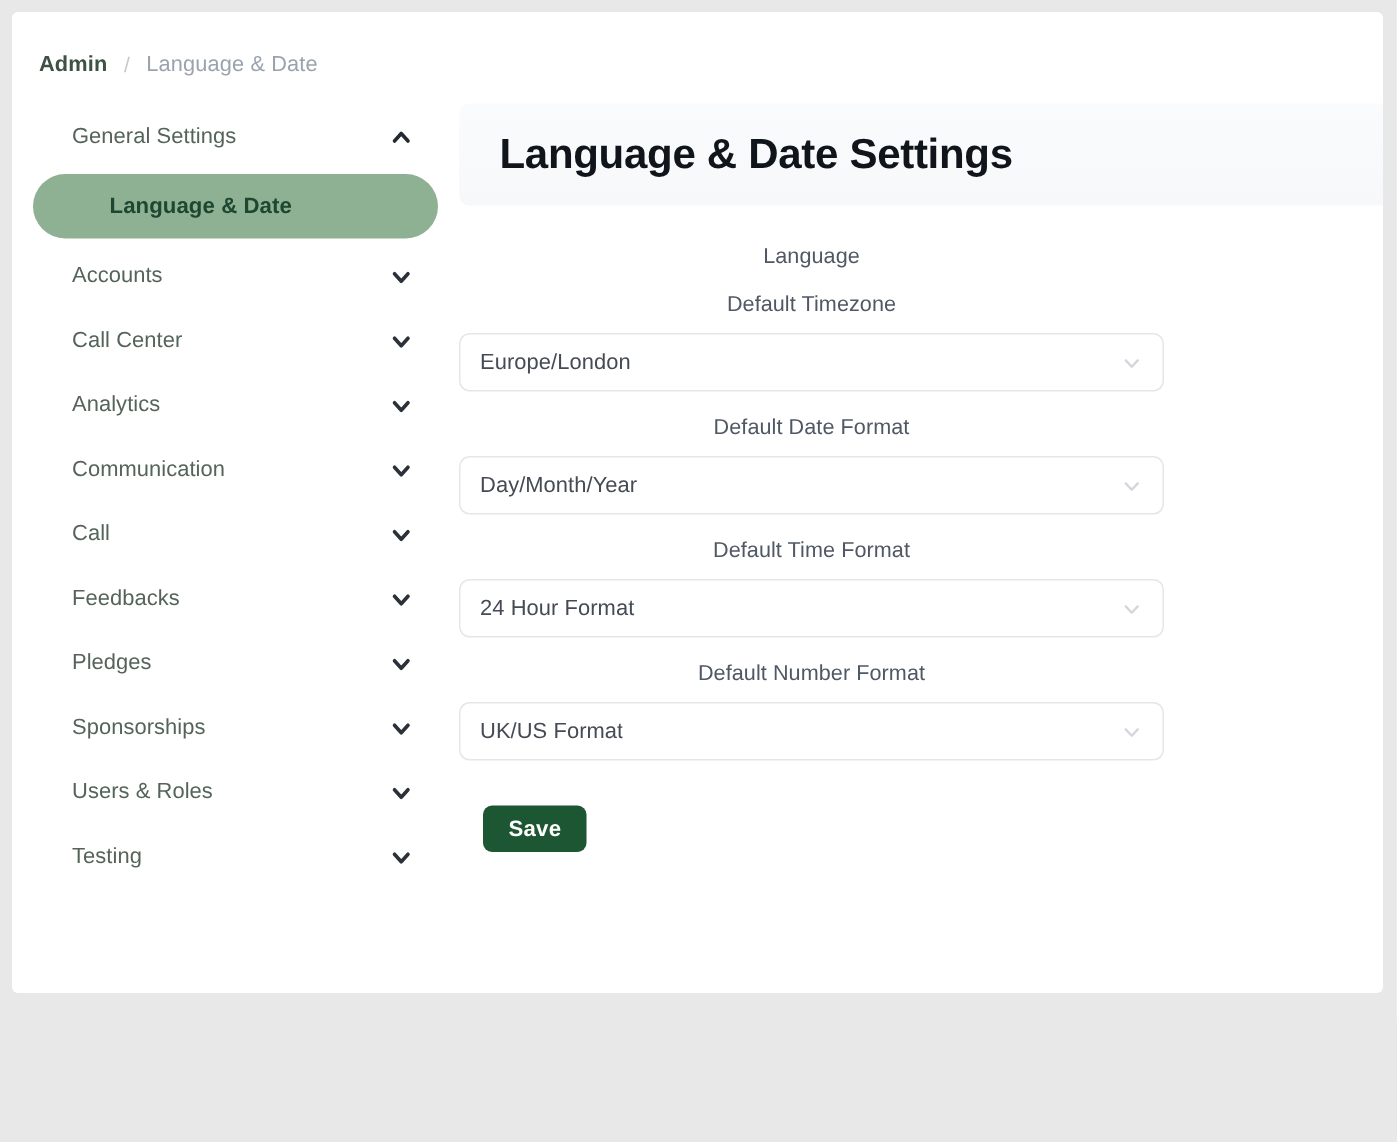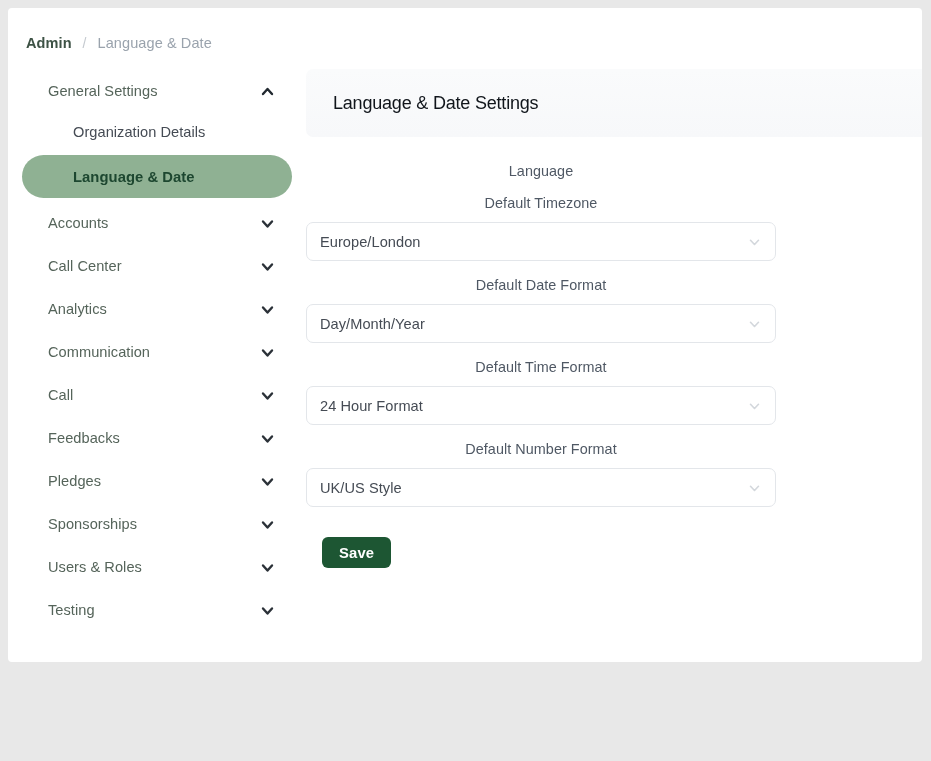--- a/index.html
+++ b/index.html
@@ -140,22 +140,22 @@
     top: 6px;
     width: 660px;
     height: 68px;
     background: linear-gradient(180deg, #fafbfc 0%, #f7f8fa 100%);
     border-radius: 7px;
     display: flex;
     align-items: center;
     padding-left: 27px;
   }
   .panel-title {
-    font-size: 18px;
-    font-weight: 400;
+    font-size: 28px;
+    font-weight: 700;
     color: #10151b;
     letter-spacing: -0.2px;
   }
 
   .form {
     position: absolute;
     left: 0;
     top: 100px;
     width: 470px;
   }
@@ -235,23 +235,20 @@
   <div class="body-split">
 
     <aside class="sidebar" id="sidebar">
         <div class="nav-item group">
           <span class="nav-label">General Settings</span>
           <span style="display: flex;">
             <svg class="chev up" viewBox="0 0 13 13">
               <path d="M2 9 L6.5 4 L11 9"></path>
             </svg>
           </span>
-        </div>
-        <div class="nav-item sub">
-          <span class="nav-label">Organization Details</span>
         </div>
         <div class="nav-item active sub">
           <span class="nav-label">Language &amp; Date</span>
         </div>
         <div class="nav-item group">
           <span class="nav-label">Accounts</span>
           <span style="display: flex;">
             <svg class="chev down" viewBox="0 0 13 13">
               <path d="M2 4.5 L6.5 9.5 L11 4.5"></path>
             </svg>
@@ -359,21 +356,21 @@
             <label class="field-label">Default Time Format</label>
             <div class="select-box">
               <span class="select-value">24 Hour Format</span>
               <svg class="select-chev" viewBox="0 0 15 15">
                 <path d="M3.5 5.8 L7.5 10 L11.5 5.8"></path>
               </svg>
             </div>
           </div><div class="field">
             <label class="field-label">Default Number Format</label>
             <div class="select-box">
-              <span class="select-value">UK/US Style</span>
+              <span class="select-value">UK/US Format</span>
               <svg class="select-chev" viewBox="0 0 15 15">
                 <path d="M3.5 5.8 L7.5 10 L11.5 5.8"></path>
               </svg>
             </div>
           </div><button type="button" class="save-btn">Save</button></form>
 
     </section>
   </div>
 </div>
 

